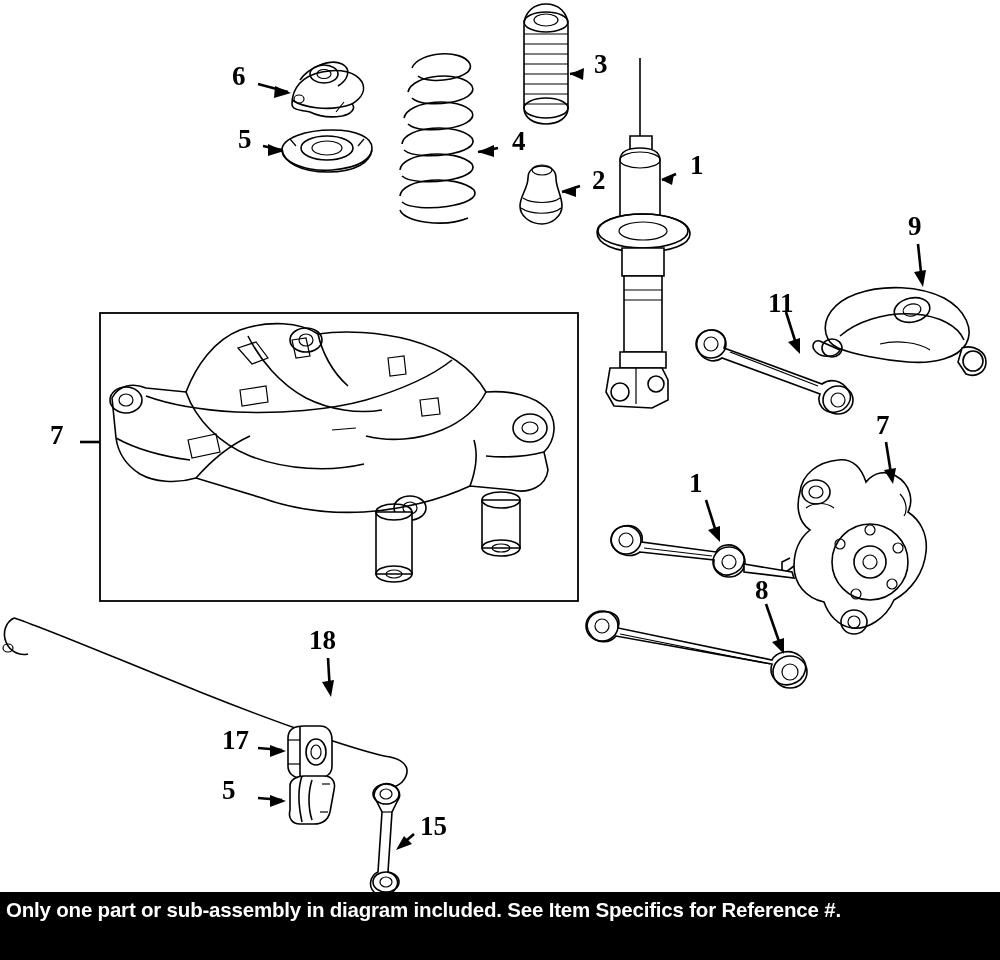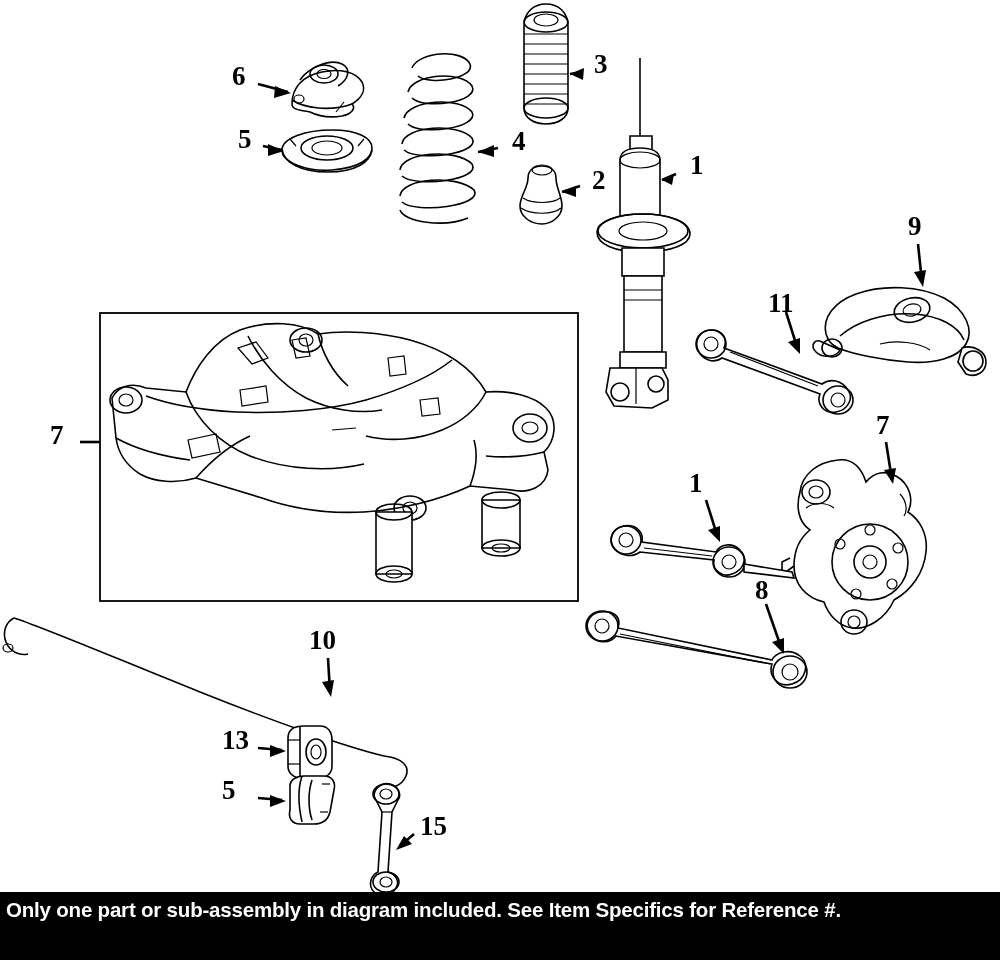--- a/index.html
+++ b/index.html
@@ -355,22 +355,22 @@
   <div class="callout-label" style="left:592px;top:167px">2</div>
   <div class="callout-label" style="left:594px;top:51px">3</div>
   <div class="callout-label" style="left:512px;top:128px">4</div>
   <div class="callout-label" style="left:238px;top:126px">5</div>
   <div class="callout-label" style="left:232px;top:63px">6</div>
   <div class="callout-label" style="left:876px;top:412px">7</div>
   <div class="callout-label" style="left:755px;top:577px">8</div>
   <div class="callout-label" style="left:908px;top:213px">9</div>
   <div class="callout-label" style="left:689px;top:470px">1</div>
   <div class="callout-label" style="left:768px;top:290px">11</div>
-  <div class="callout-label" style="left:309px;top:627px">10</div>
-  <div class="callout-label" style="left:222px;top:727px">13</div>
+  <div class="callout-label" style="left:309px;top:627px">18</div>
+  <div class="callout-label" style="left:222px;top:727px">17</div>
   <div class="callout-label" style="left:222px;top:777px">5</div>
   <div class="callout-label" style="left:420px;top:813px">15</div>
   <div class="callout-label" style="left:50px;top:422px">7</div>
 
   <div id="footer-banner">
     <div>Only one part or sub-assembly in diagram included. See Item Specifics for Reference #.</div>
   </div>
 
 </div>
 

